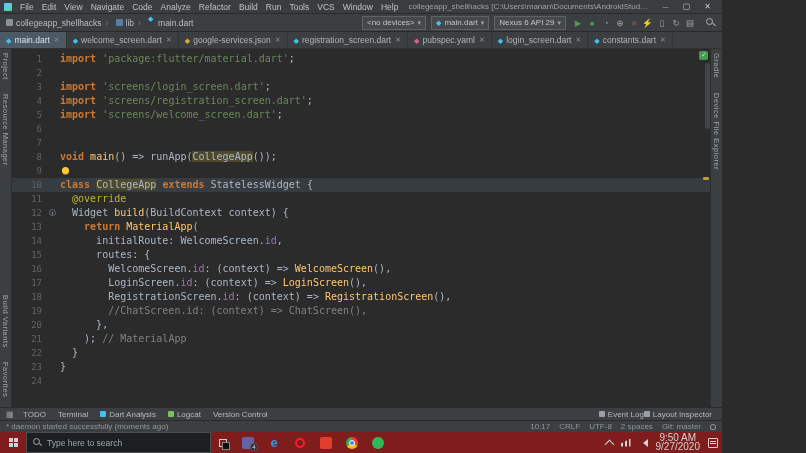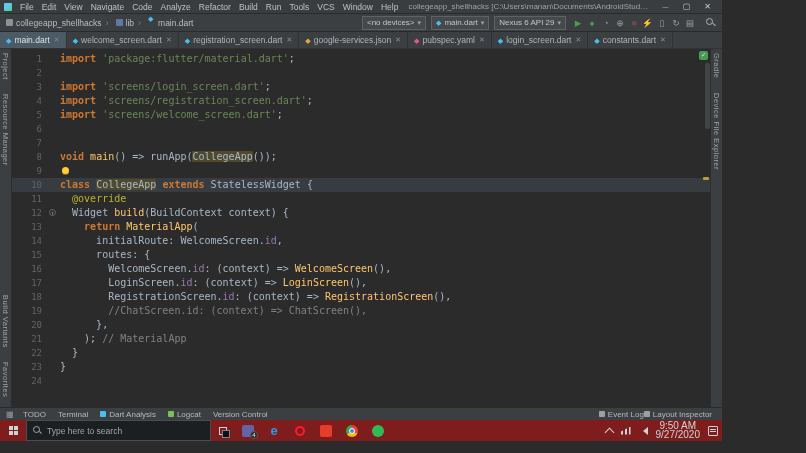--- a/index.html
+++ b/index.html
@@ -204,27 +204,27 @@
         <span class="tab-icon" style="color: rgb(69, 193, 240);"></span>
         <span class="tab-label">main.dart</span>
         <span class="tab-close"></span>
       </div>
       <div class="tab">
         <span class="tab-icon" style="color: rgb(69, 193, 240);"></span>
         <span class="tab-label">welcome_screen.dart</span>
         <span class="tab-close"></span>
       </div>
       <div class="tab">
-        <span class="tab-icon" style="color: rgb(69, 193, 240);"></span>
-        <span class="tab-label">registration_screen.dart</span>
-        <span class="tab-close"></span>
-      </div>
-      <div class="tab">
         <span class="tab-icon" style="color: rgb(224, 169, 62);"></span>
         <span class="tab-label">google-services.json</span>
+        <span class="tab-close"></span>
+      </div>
+      <div class="tab">
+        <span class="tab-icon" style="color: rgb(69, 193, 240);"></span>
+        <span class="tab-label">registration_screen.dart</span>
         <span class="tab-close"></span>
       </div>
       <div class="tab">
         <span class="tab-icon" style="color: rgb(224, 93, 137);"></span>
         <span class="tab-label">pubspec.yaml</span>
         <span class="tab-close"></span>
       </div>
       <div class="tab">
         <span class="tab-icon" style="color: rgb(69, 193, 240);"></span>
         <span class="tab-label">login_screen.dart</span>
@@ -315,20 +315,31 @@
           <span class="bb-icon" style="background: rgb(154, 160, 166);"></span>
           <span>Event Log</span>
         </span>
         <span class="bb-item">
           <span class="bb-icon" style="background: rgb(154, 160, 166);"></span>
           <span>Layout Inspector</span>
         </span>
       </div>
   </div>
 
+  <div class="statusbar">
+    <span>* daemon started successfully (moments ago)</span>
+    <div class="sb-right">
+        <span class="sb-item">10:17</span>
+        <span class="sb-item">CRLF</span>
+        <span class="sb-item">UTF-8</span>
+        <span class="sb-item">2 spaces</span>
+        <span class="sb-item">Git: master</span>
+      </div>
+    <span class="bell" style="margin-left:9px"></span>
+  </div>
 
   <div class="taskbar">
     <div class="start">
       <span class="winlogo">
           <span></span>
           <span></span>
           <span></span>
           <span></span>
         </span>
     </div>

